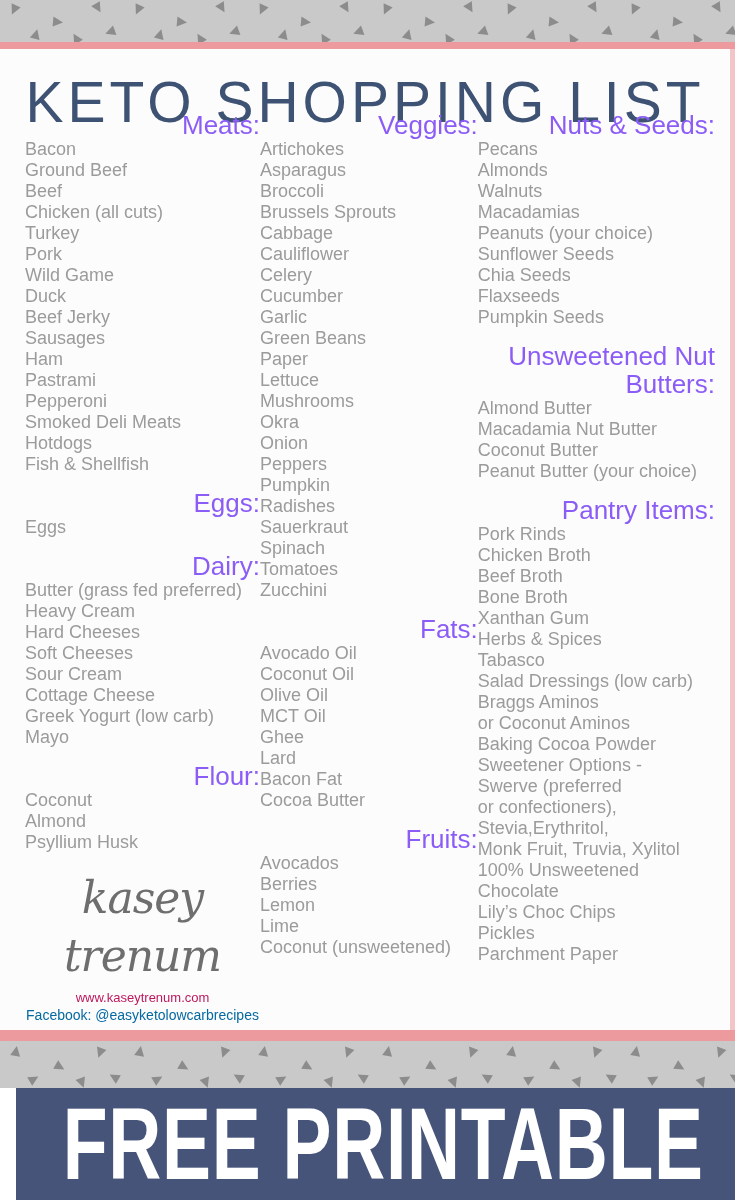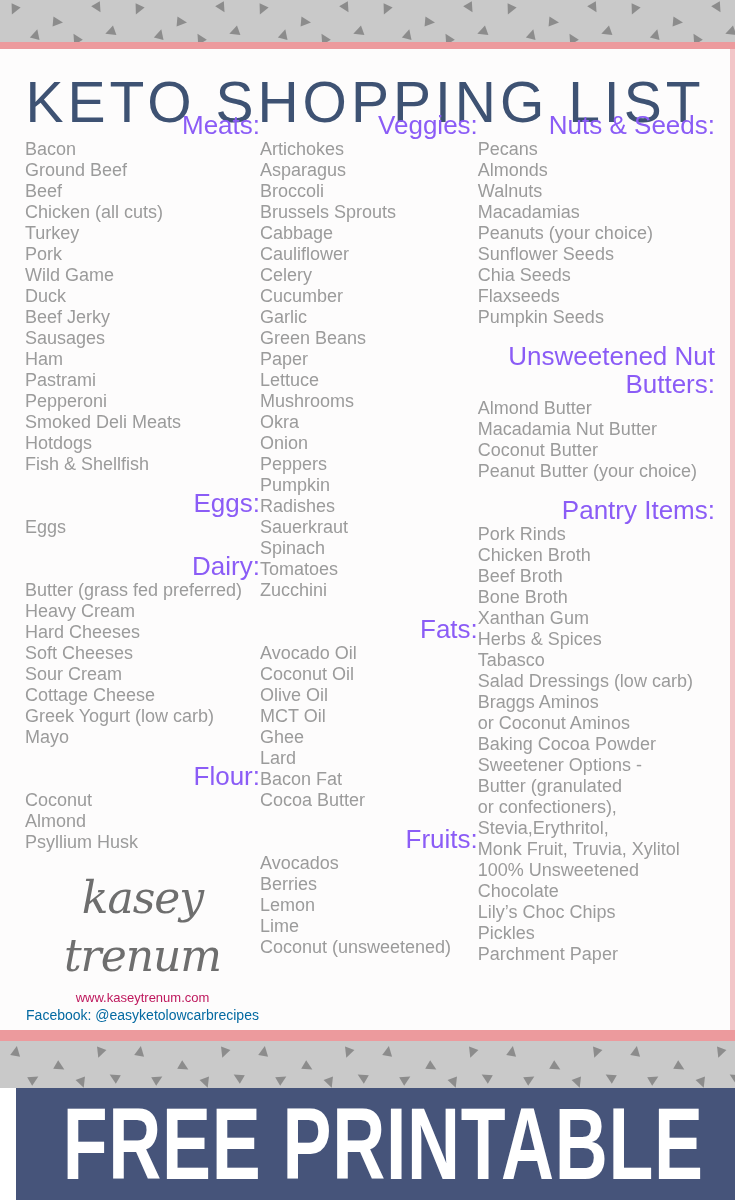--- a/index.html
+++ b/index.html
@@ -249,21 +249,21 @@
           <div class="list-item">Beef Broth</div>
           <div class="list-item">Bone Broth</div>
           <div class="list-item">Xanthan Gum</div>
           <div class="list-item">Herbs &amp; Spices</div>
           <div class="list-item">Tabasco</div>
           <div class="list-item">Salad Dressings (low carb)</div>
           <div class="list-item">Braggs Aminos</div>
           <div class="list-item">or Coconut Aminos</div>
           <div class="list-item">Baking Cocoa Powder</div>
           <div class="list-item">Sweetener Options -</div>
-          <div class="list-item">Butter (granulated</div>
+          <div class="list-item">Swerve (preferred</div>
           <div class="list-item">or confectioners),</div>
           <div class="list-item">Stevia,Erythritol,</div>
           <div class="list-item">Monk Fruit, Truvia, Xylitol</div>
           <div class="list-item">100% Unsweetened</div>
           <div class="list-item">Chocolate</div>
           <div class="list-item">Lily’s Choc Chips</div>
           <div class="list-item">Pickles</div>
           <div class="list-item">Parchment Paper</div>
         </div>
       </div>

